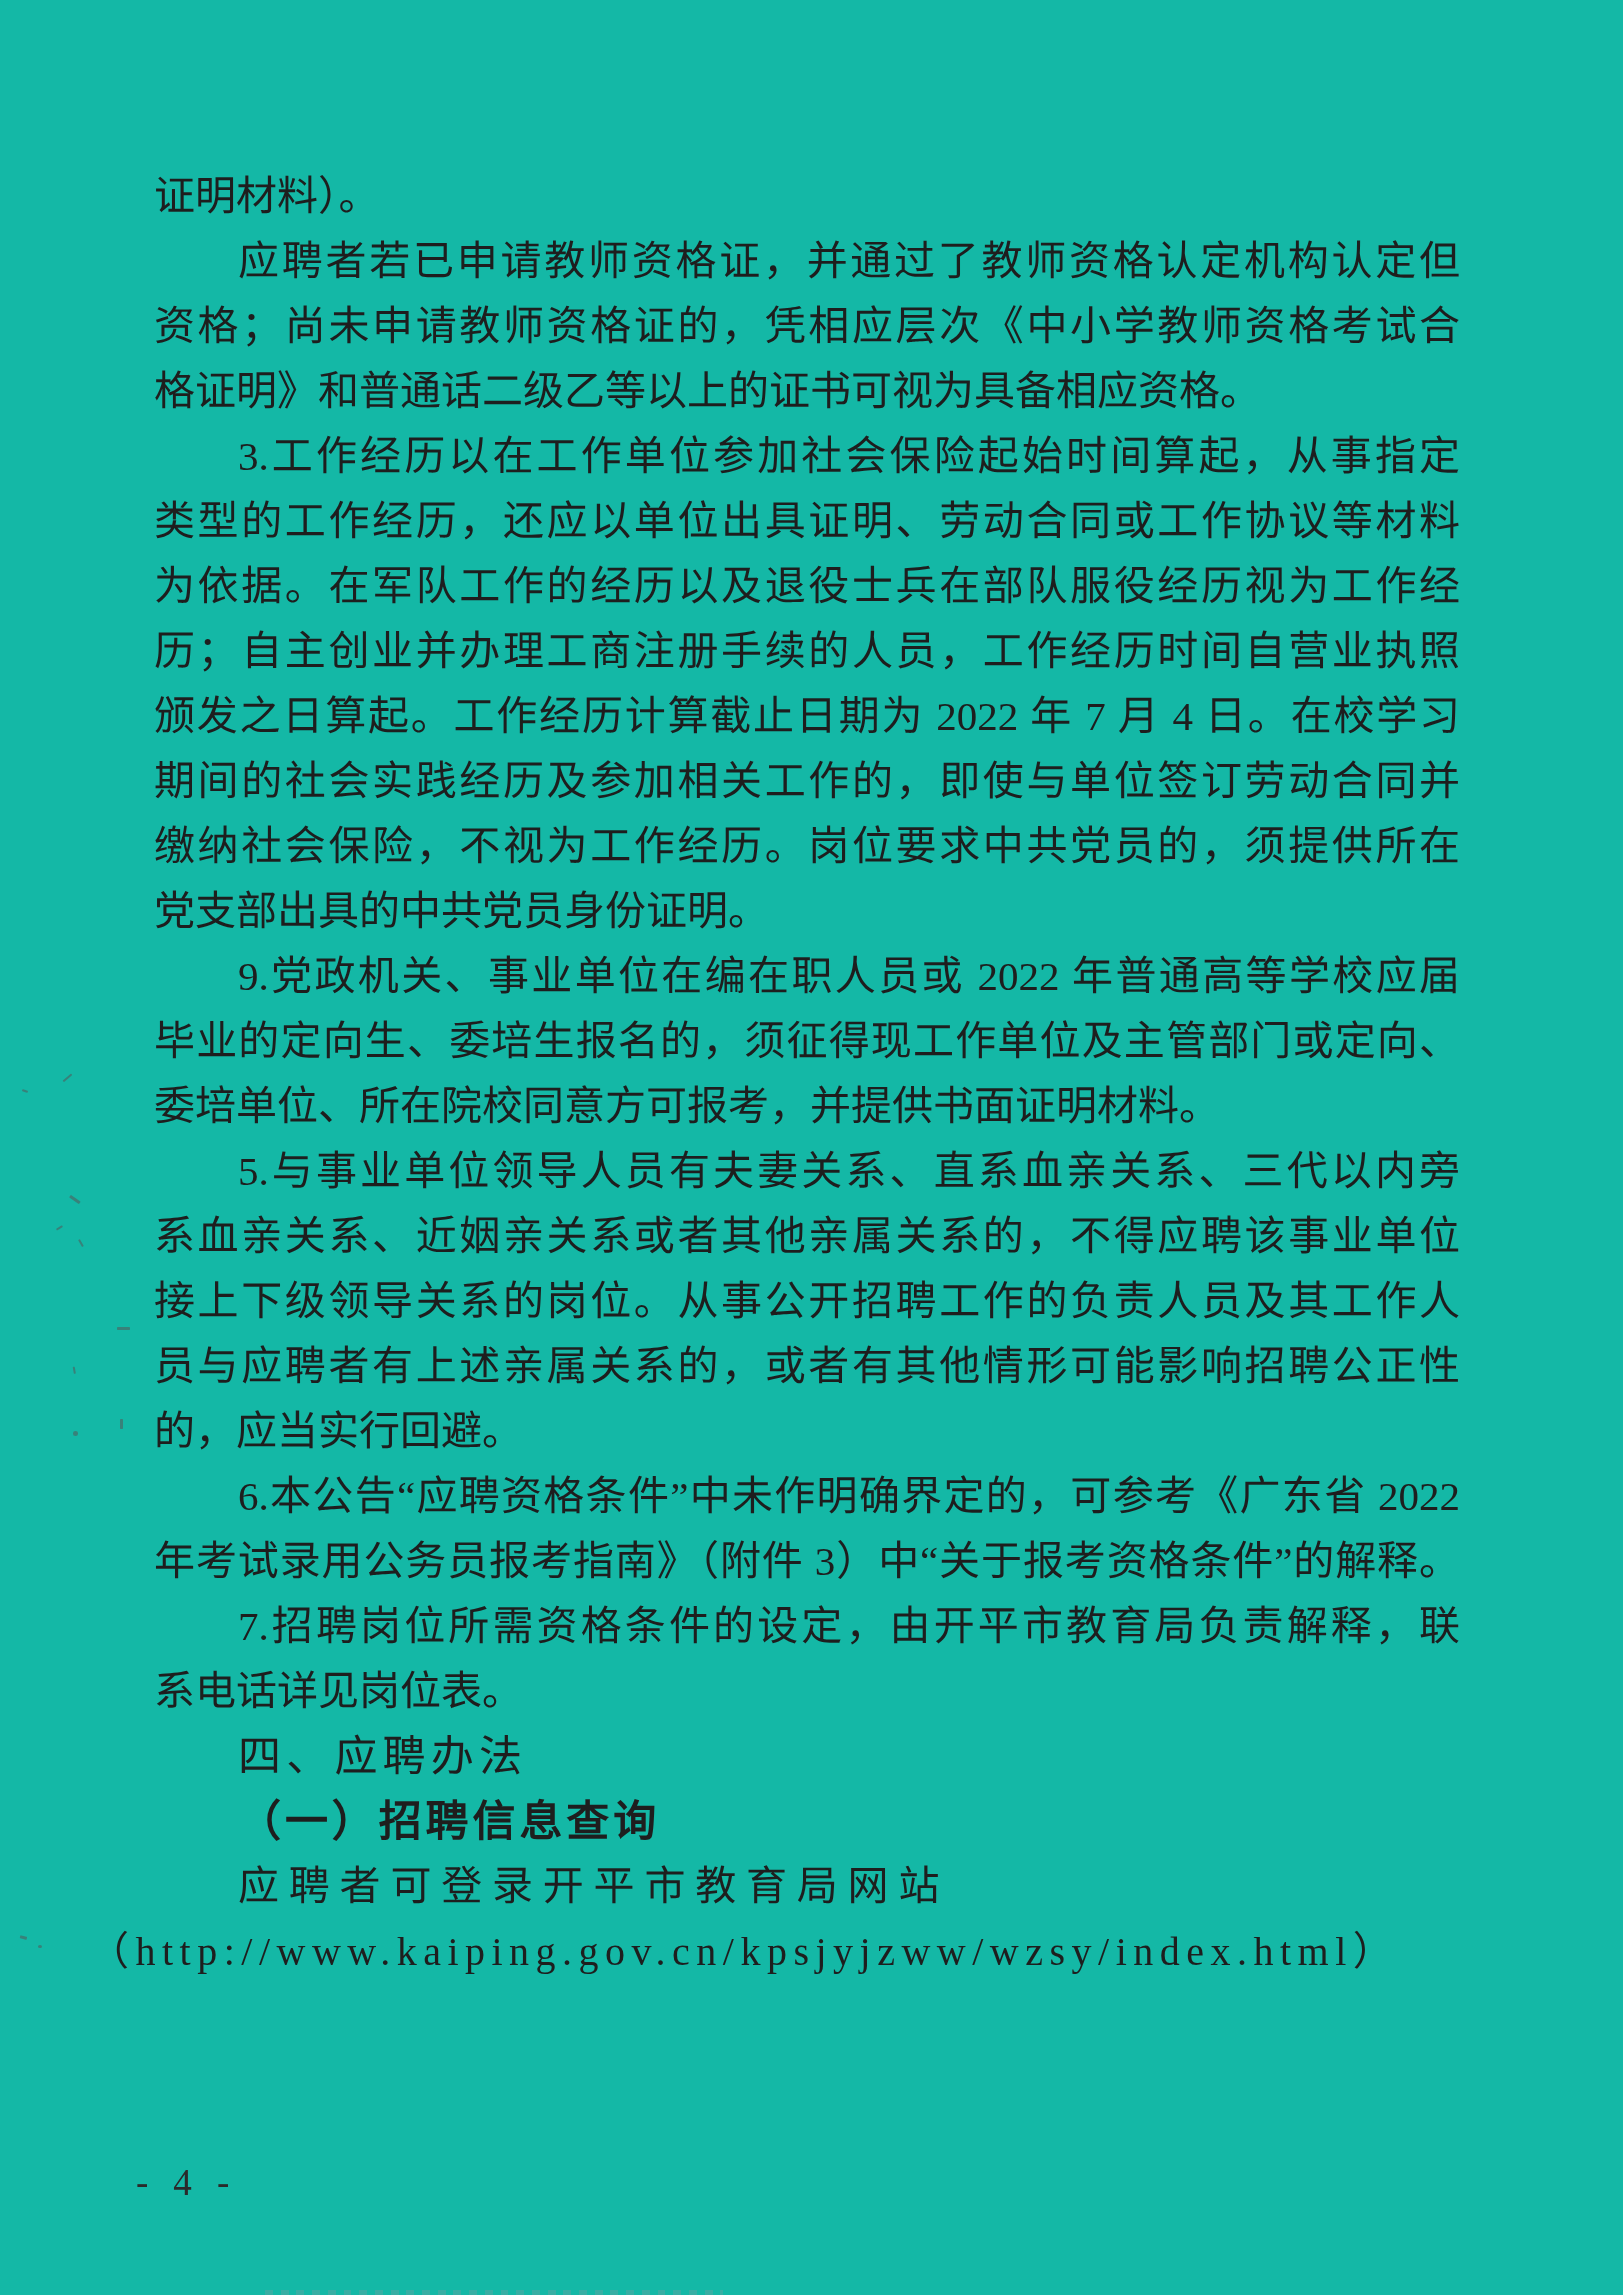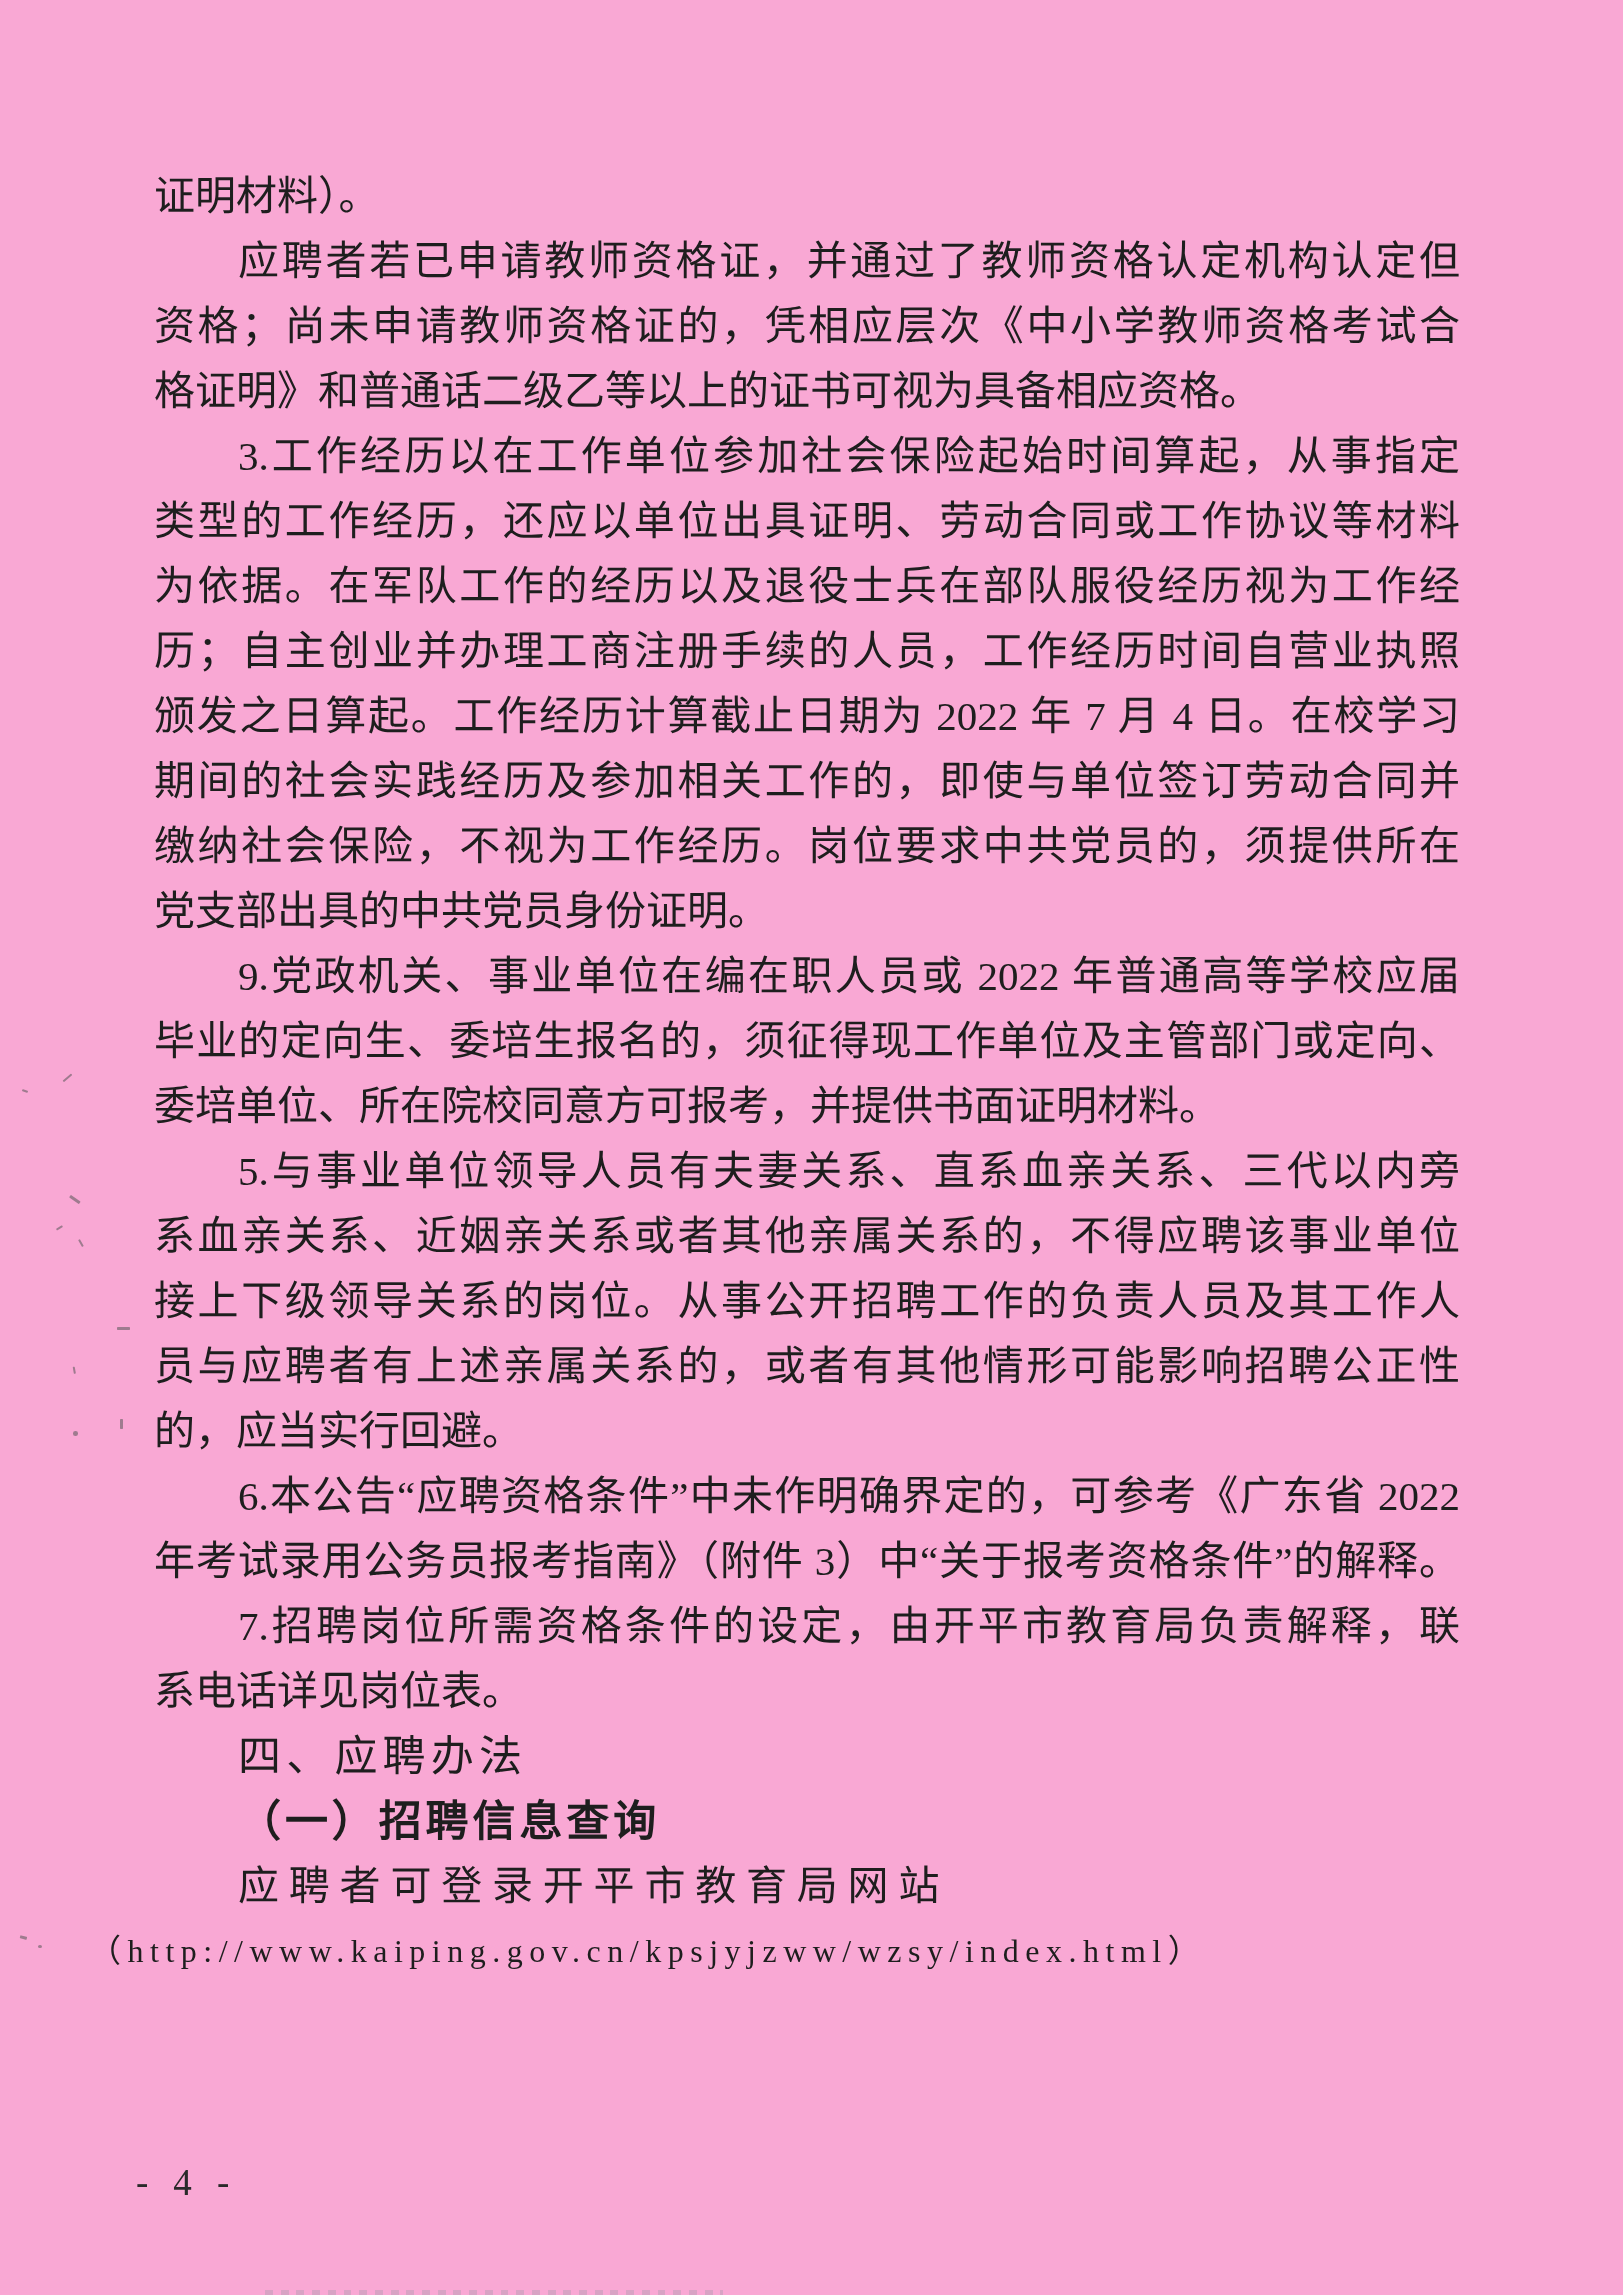--- a/index.html
+++ b/index.html
@@ -1,19 +1,19 @@
 <!DOCTYPE html>
 <html lang="zh-CN" style="font-size:10.5px"><head>
 <meta charset="utf-8">
 <style>
   html,body{margin:0;padding:0;background:#ffffff;}
   .page{
     position:relative;
     width:1623px;height:2295px;
-    background:#f9a8d4;
+    background:#14b8a6;
     overflow:hidden;
     font-family:"Liberation Serif","DejaVu Serif",serif;
     color:#1e1e1e;
   }
   .text-block{
     position:absolute;
     left:154px;top:164px;width:1306px;
   }
   .l{
     font-size:41px;
@@ -33,21 +33,21 @@
   }
   .h2{
     font-weight:700;
     letter-spacing:3.9px;
     font-size:43px;
   }
   .spaced{letter-spacing:9.8px;}
   .url{
     margin-left:-65px;
     letter-spacing:6.5px;
-    font-size:32px;
+    font-size:40px;
     white-space:nowrap;
   }
   .page-number{
     position:absolute;
     left:136px;top:2160px;
     height:46px;line-height:46px;
     font-size:37px;
     letter-spacing:7.9px;
     color:#2a2a2a;
   }

